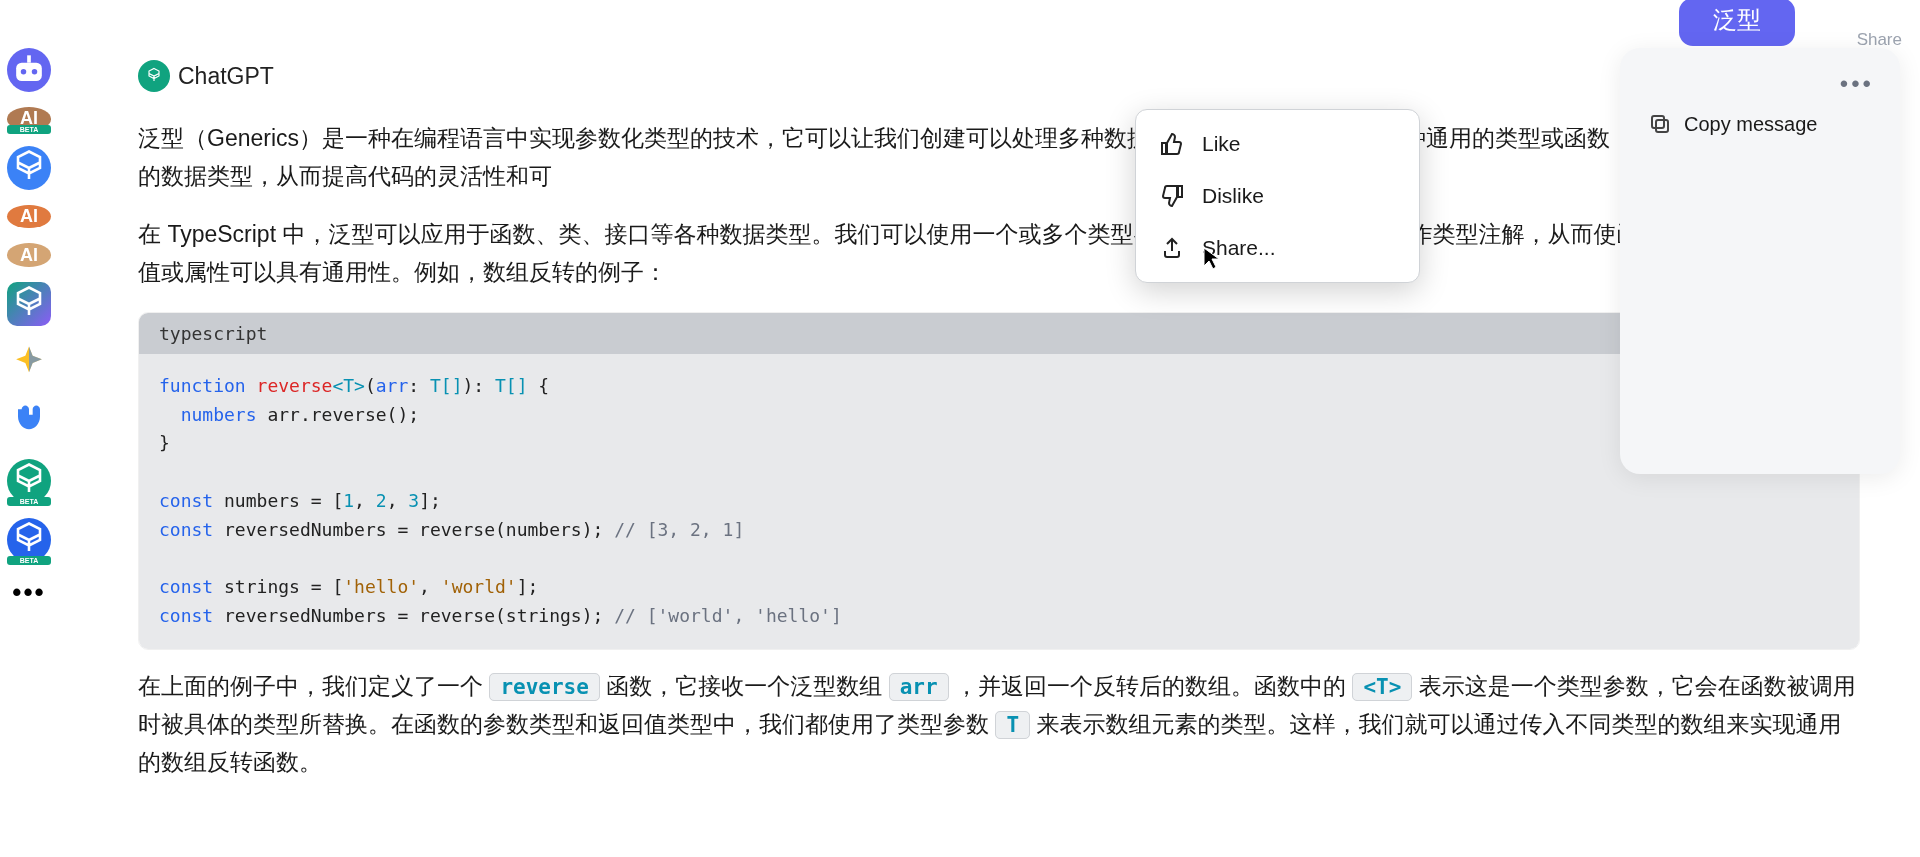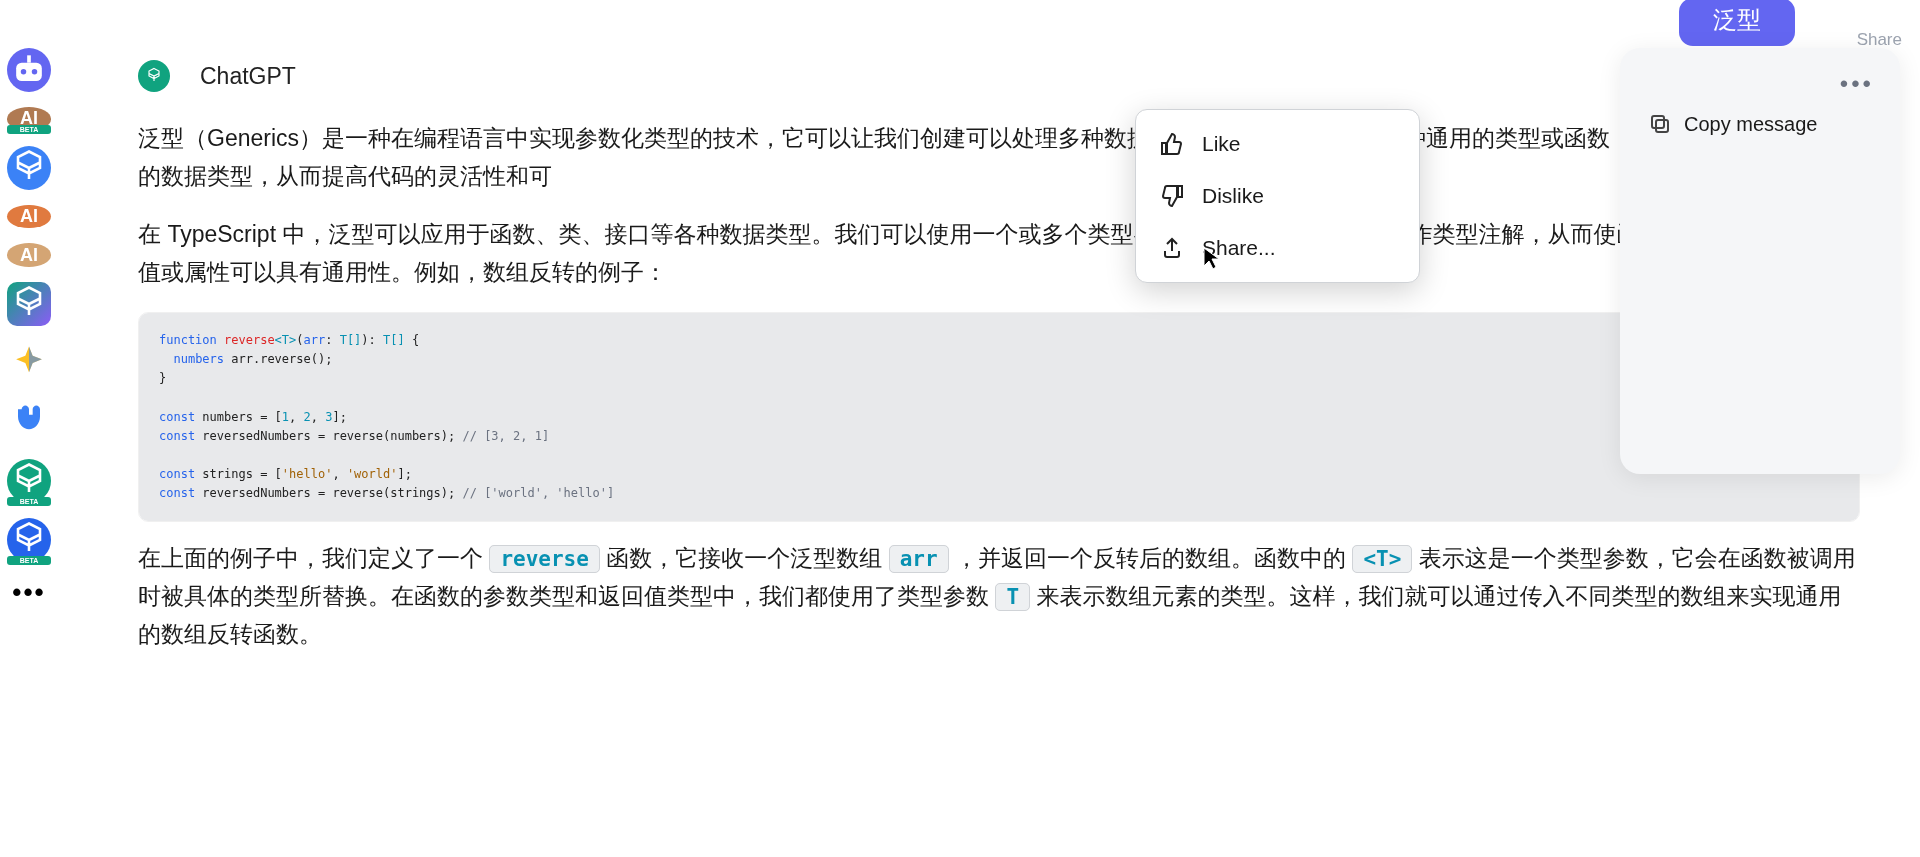--- a/index.html
+++ b/index.html
@@ -84,21 +84,21 @@
 .content {
   position: absolute;
   left: 80px;
   right: 60px;
   top: 60px;
   bottom: 0;
 }
 .sender {
   display: flex;
   align-items: center;
-  gap: 30px;
+  gap: 8px;
   margin-bottom: 28px;
 }
 .sender-avatar {
   width: 32px; height: 32px;
   border-radius: 50%;
   background: #10a37f;
   display: flex; align-items: center; justify-content: center;
 }
 .sender-avatar svg { width: 20px; height: 20px; }
 .sender-name { font-size: 23px; color: #222; }
@@ -127,21 +127,21 @@
 .copy-btn {
   display: flex; align-items: center; gap: 5px;
   cursor: pointer;
   font-size: 16px;
   font-family: -apple-system, sans-serif;
 }
 .code-body {
   background: #e8e9eb;
   padding: 18px 20px;
   font-family: "Consolas","Monaco",monospace;
-  font-size: 12px;
+  font-size: 18px;
   line-height: 1.6;
   color: #222;
   white-space: pre;
 }
 .tok-kw { color: #2563eb; }
 .tok-fn { color: #dc2626; }
 .tok-type { color: #0891b2; }
 .tok-param { color: #2563eb; }
 .tok-num { color: #0891b2; }
 .tok-str { color: #a16207; }
@@ -286,20 +286,30 @@
           </svg>
       </div>
       <span class="sender-name">ChatGPT</span>
     </div>
 
     <div class="message-body">
       <p>泛型（Generics）是一种在编程语言中实现参数化类型的技术，它可以让我们创建可以处理多种数据类型时，我们可以定义一种通用的类型或函数，它们可以适用于不同的数据类型，从而提高代码的灵活性和可</p>
       <p>在 TypeScript 中，泛型可以应用于函数、类、接口等各种数据类型。我们可以使用一个或多个类型参数可以在函数或类中被用作类型注解，从而使函数或类的参数、返回值或属性可以具有通用性。例如，数组反转的例子：</p>
 
       <div class="code-block">
+        <div class="code-header">
+          <span>typescript</span>
+          <span class="copy-btn">
+            <svg viewBox="0 0 24 24" width="16" height="16" fill="none" stroke="#444" stroke-width="2">
+                <rect x="8" y="8" width="12" height="12" rx="2"></rect>
+                <rect x="4" y="4" width="12" height="12" rx="2"></rect>
+              </svg>
+            <span>Copy</span>
+          </span>
+        </div>
         <div class="code-body"><span class="tok-kw">function</span> <span class="tok-fn">reverse</span><span class="tok-type">&lt;T&gt;</span>(<span class="tok-param">arr</span>: <span class="tok-type">T[]</span>): <span class="tok-type">T[]</span> {
   <span class="tok-kw">numbers</span> arr.reverse();
 }
 
 <span class="tok-kw">const</span> <span>numbers</span> = [<span class="tok-num">1</span>, <span class="tok-num">2</span>, <span class="tok-num">3</span>];
 <span class="tok-kw">const</span> <span>reversedNumbers</span> = reverse(numbers); <span class="tok-comment">// [3, 2, 1]</span>
 
 <span class="tok-kw">const</span> <span>strings</span> = [<span class="tok-str">'hello'</span>, <span class="tok-str">'world'</span>];
 <span class="tok-kw">const</span> <span>reversedNumbers</span> = reverse(strings); <span class="tok-comment">// ['world', 'hello']</span></div>
       </div>

